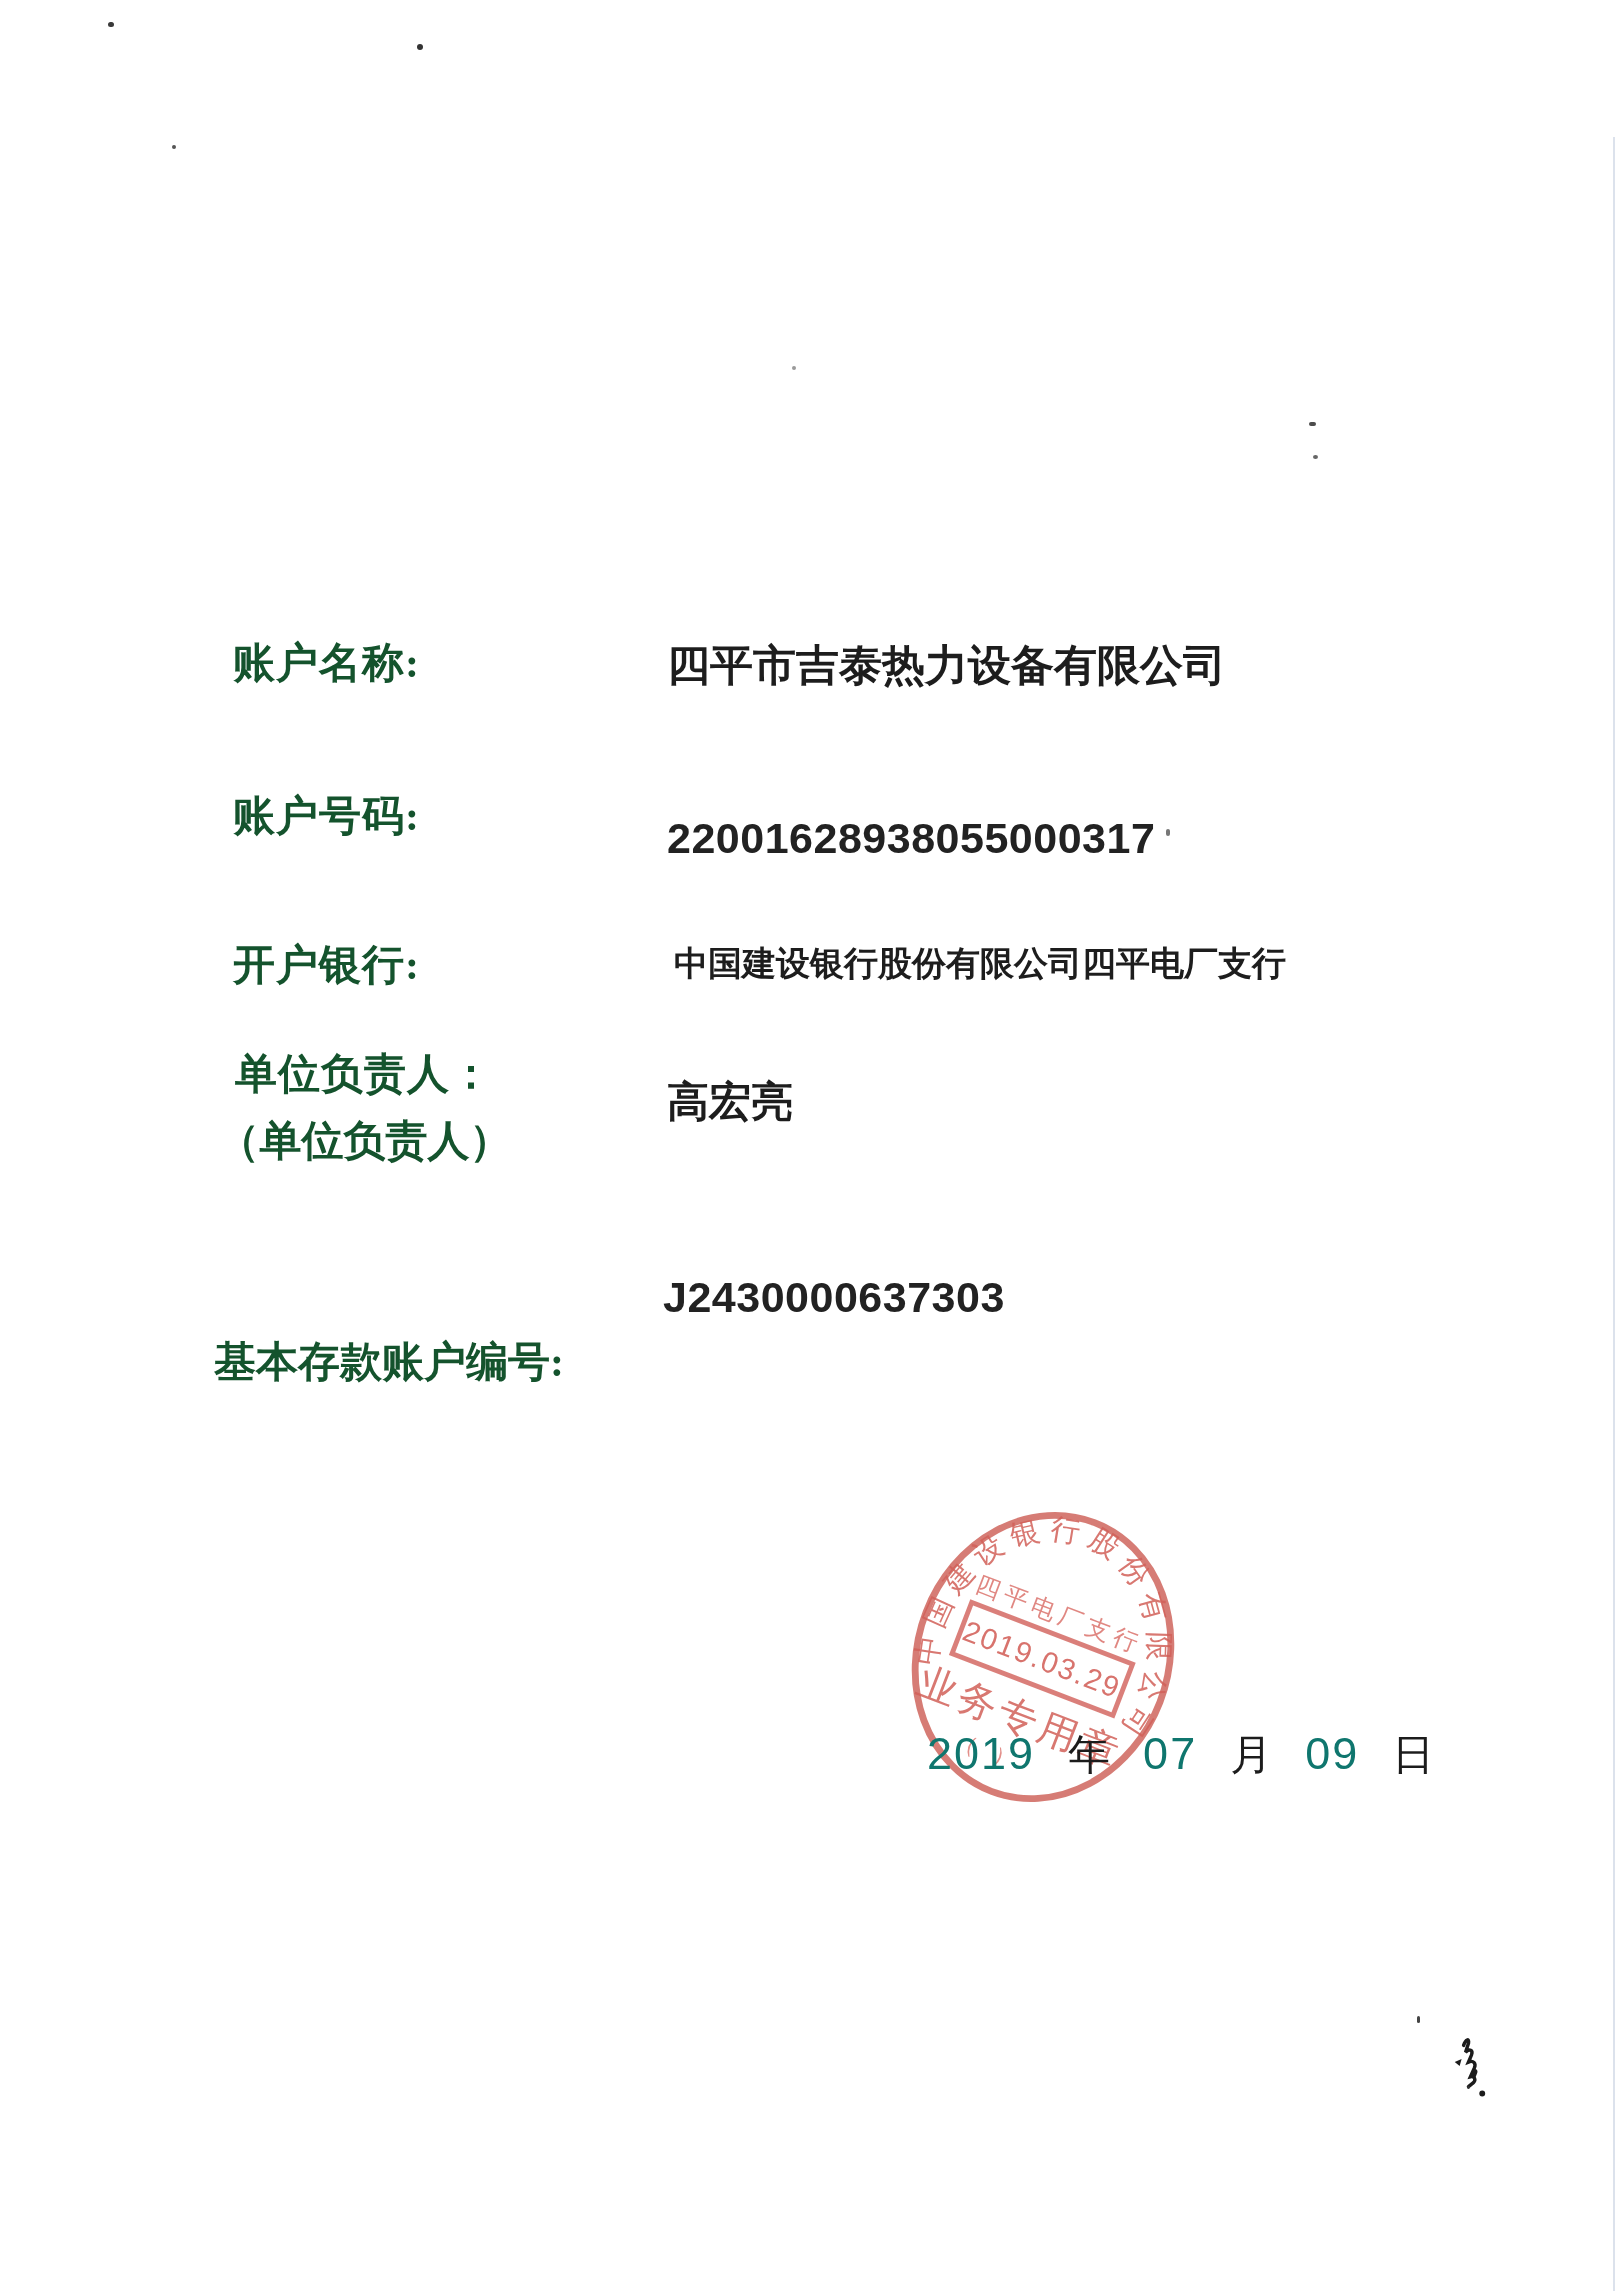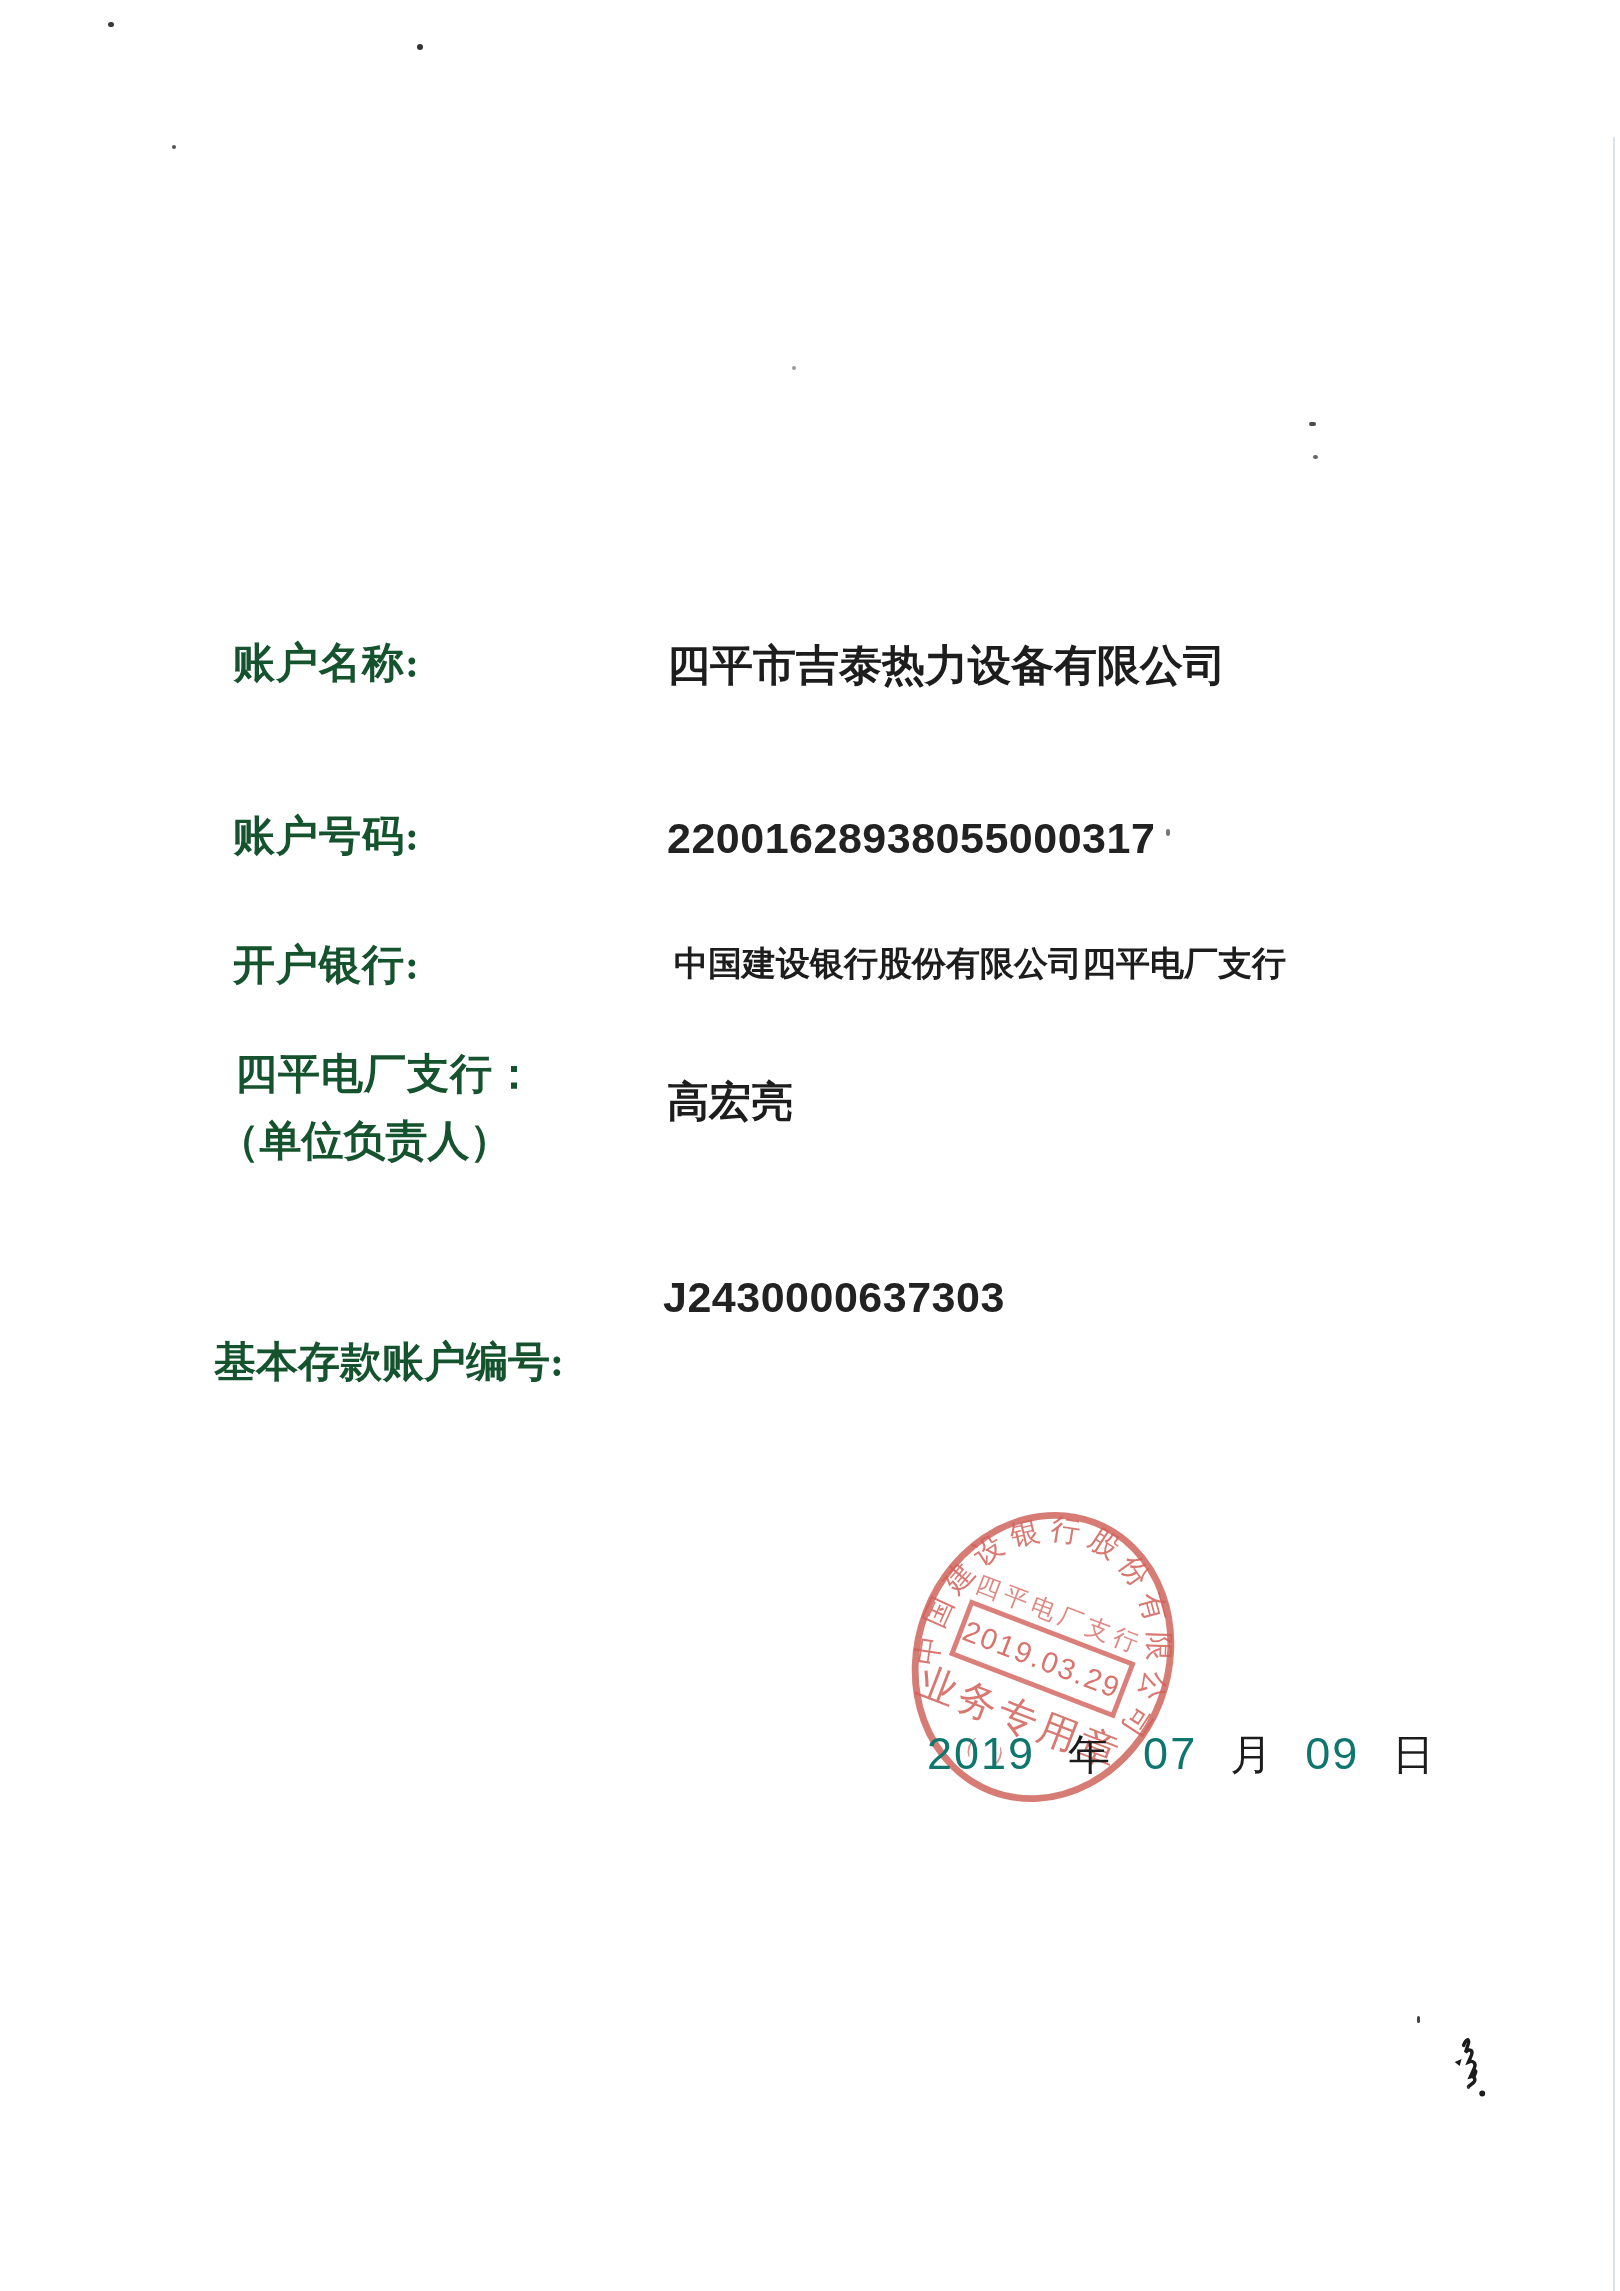--- a/index.html
+++ b/index.html
@@ -91,28 +91,28 @@
   <div class="speck" style="left:1309px;top:422px;width:6.9px;height:3.9px;background:#4c4c4c;border-radius:2px;"></div>
   <div class="speck" style="left:1313px;top:455px;width:4.9px;height:3.9px;background:#666;"></div>
   <div class="speck" style="left:1166px;top:829px;width:3.9px;height:6.9px;background:#777;border-radius:2px;"></div>
   <div class="speck" style="left:1417px;top:2016px;width:2.9px;height:6.9px;background:#444;border-radius:2px;"></div>
   <div class="edge-line"></div>
 
 
   <div class="field-label" style="left:233px;top:635px;">账户名称:</div>
   <div class="field-value" style="top:637px;">四平市吉泰热力设备有限公司</div>
 
-  <div class="field-label" style="left:233px;top:808px;">账户号码:</div>
+  <div class="field-label" style="left:233px;top:788px;">账户号码:</div>
   <div class="field-value num" style="top:814px;text-align:center;">22001628938055000317</div>
 
   <div class="field-label" style="left:233px;top:937px;">开户银行:</div>
   <div class="field-value" style="top:941px;font-size:34px;margin-left:7px;">中国建设银行股份有限公司四平电厂支行</div>
 
   <div class="field-label label-2line" style="left:235px;top:1041px;">
-    <div class="l1">四平电厂支行：</div>
+    <div class="l1">单位负责人：</div>
     <div class="l2">（单位负责人）</div>
   </div>
   <div class="field-value" style="top:1074px;font-size:42px;">高宏亮</div>
 
   <div class="field-label" style="left:214px;top:1334px;letter-spacing:0;">基本存款账户编号:</div>
   <div class="field-value num" style="left:663px;top:1273px;">J2430000637303</div>
 
   <svg class="stamp-svg" width="279" height="319" viewBox="0 0 285 325">
     <g transform="translate(142,162) rotate(21)" fill="none" stroke="none">
       <ellipse cx="0" cy="0" rx="128" ry="147" stroke="#c64940" stroke-width="7" opacity="0.82"></ellipse>

